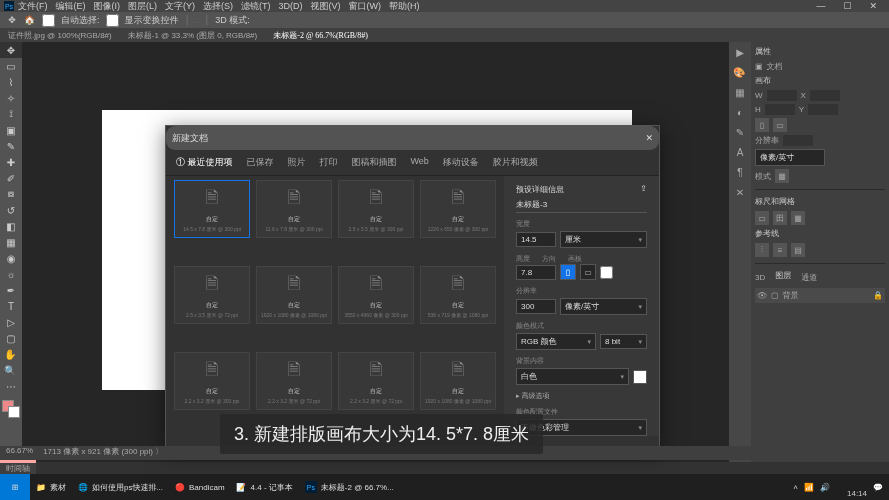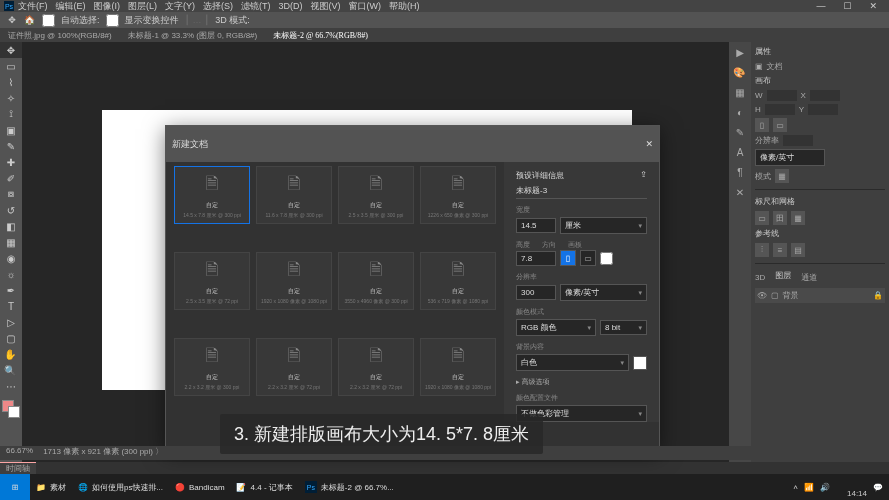--- a/index.html
+++ b/index.html
@@ -27,21 +27,21 @@
 .panel-tools .pt { height: 20px; display: flex; align-items: center; justify-content: center; color: #aaa; font-size: 10px; }
 .panels { flex: 1; padding: 4px; font-size: 8px; color: #aaa; }
 .panel-title { color: #ccc; margin-bottom: 4px; }
 .panel-row { display: flex; align-items: center; gap: 4px; margin-bottom: 3px; }
 .panel-input { background: #333; border: none; padding: 1px 3px; color: #aaa; width: 30px; font-size: 8px; }
 .mini-btn { width: 14px; height: 14px; background: #555; display: flex; align-items: center; justify-content: center; font-size: 8px; }
 .panel-sep { border-top: 1px solid #2a2a2a; margin: 6px 0; }
 .layer-row { display: flex; align-items: center; gap: 4px; background: #4a4a4a; padding: 2px; }
 .eye { width: 10px; height: 10px; }
 .dialog { position: absolute; left: 165px; top: 125px; width: 495px; height: 325px; background: #323232; border: 1px solid #555; box-shadow: 0 4px 20px rgba(0,0,0,0.5); }
-.dlg-head { background: #535353; height: 36px; display: flex; align-items: center; padding: 0 6px; font-size: 9px; color: #ddd; justify-content: space-between; }
+.dlg-head { background: #535353; height: 24px; display: flex; align-items: center; padding: 0 6px; font-size: 9px; color: #ddd; justify-content: space-between; border-radius: 9px; }
 .dlg-close { cursor: pointer; }
 .dlg-tabs { display: flex; padding: 6px 10px; gap: 14px; font-size: 9px; color: #aaa; border-bottom: 1px solid #222; }
 .dlg-tab.active { color: #fff; }
 .dlg-recent { font-size: 8px; color: #888; padding: 6px 10px; }
 .dlg-body { display: flex; height: 260px; }
 .preset-grid { width: 338px; padding: 4px 8px; display: grid; grid-template-columns: repeat(4, 1fr); gap: 6px; overflow: hidden; }
 .preset { border: 1px solid #444; background: #383838; display: flex; flex-direction: column; align-items: center; justify-content: center; height: 58px; font-size: 6px; text-align: center; color: #aaa; gap: 2px; }
 .preset.selected { border: 1px solid #1473e6; }
 .preset .pi { font-size: 16px; color: #888; }
 .preset .pn { color: #ccc; }
@@ -212,20 +212,30 @@
       </div>
     </div>
   </div>
 </div>
 
 <div class="dialog">
   <div class="dlg-head">
     <span>新建文档</span>
     <span class="dlg-close">✕</span>
   </div>
+  <div class="dlg-tabs">
+    <span class="dlg-tab active">① 最近使用项</span>
+    <span class="dlg-tab">已保存</span>
+    <span class="dlg-tab">照片</span>
+    <span class="dlg-tab">打印</span>
+    <span class="dlg-tab">图稿和插图</span>
+    <span class="dlg-tab">Web</span>
+    <span class="dlg-tab">移动设备</span>
+    <span class="dlg-tab">胶片和视频</span>
+  </div>
   <div class="dlg-body">
     <div class="preset-grid" id="preset-grid">
         <div class="preset selected">
           <div class="pi">🗎</div>
           <div class="pn">自定</div>
           <div class="pd">14.5 x 7.8 厘米 @ 300 ppi</div>
         </div>
         <div class="preset">
           <div class="pi">🗎</div>
           <div class="pn">自定</div>
@@ -351,21 +361,21 @@
     </div>
   </div>
 </div>
 
 <div class="caption">3. 新建排版画布大小为14. 5*7. 8厘米</div>
 
 <div class="statusbar">
   <span>66.67%</span>
   <span>1713 像素 x 921 像素 (300 ppi)  〉</span>
 </div>
-<div style="position:absolute;bottom:26px;left:0;background:#3f3f3f;padding:0 6px;font-size:8px;color:#aaa;border-top:1px solid #fca5a5">时间轴</div>
+<div style="position:absolute;bottom:26px;left:0;background:#3f3f3f;padding:0 6px;font-size:8px;color:#aaa;border-top:3px solid #fca5a5">时间轴</div>
 
 <div class="taskbar">
   <div class="tb-item start">⊞</div>
   <div class="tb-item">
       <span>📁</span>
       <span>素材</span>
     </div>
   <div class="tb-item">
       <span>🌐</span>
       <span>如何使用ps快速排...</span>

